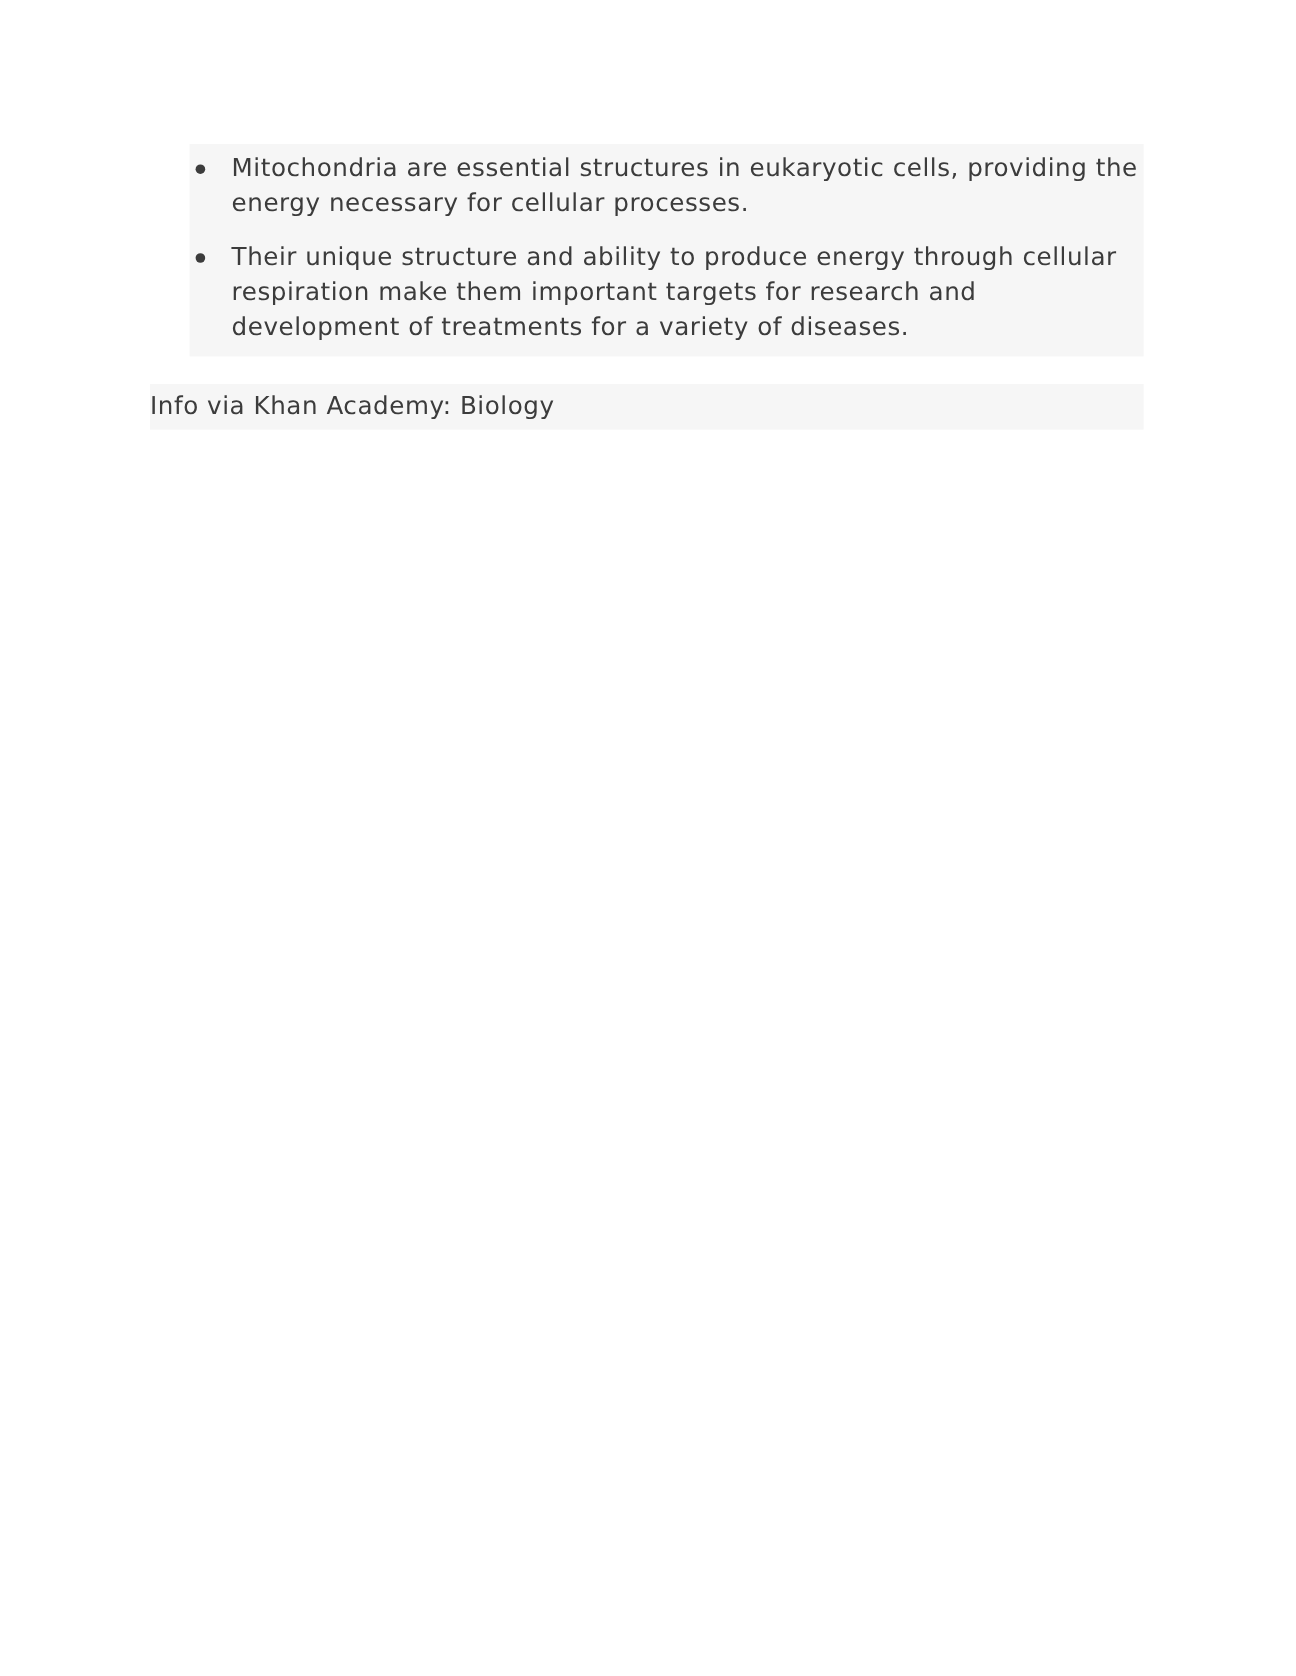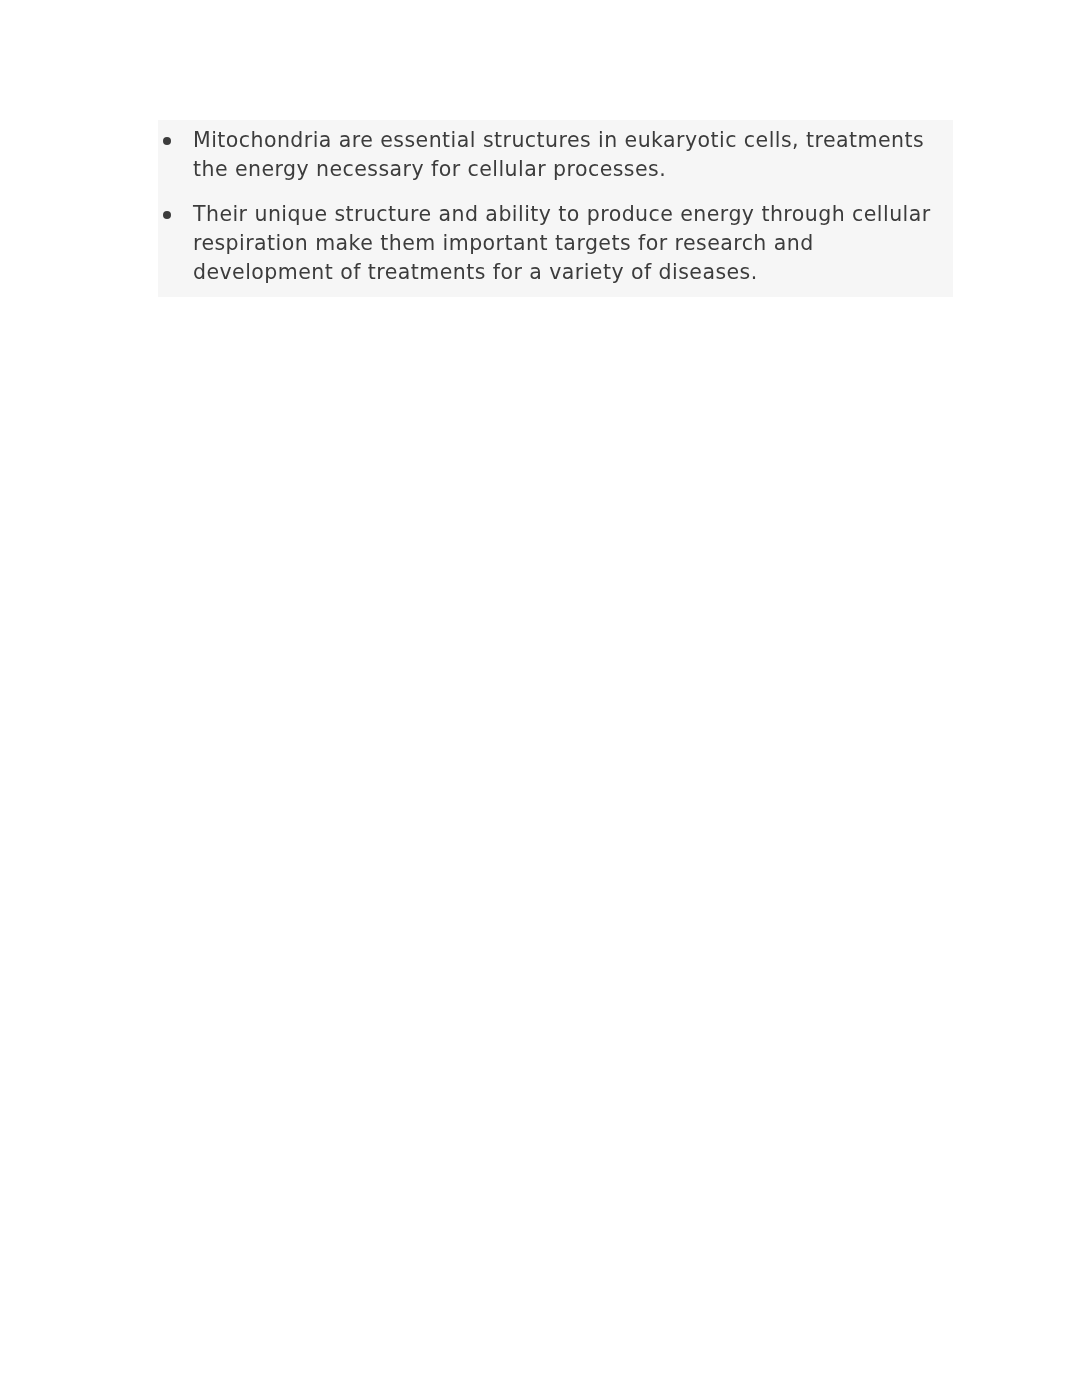--- a/index.html
+++ b/index.html
@@ -89,23 +89,24 @@
 </style>
 </head>
 <body>
 
 <div class="page">
 
   <div class="bullet-block">
     <ul class="bullets">
       <li class="bullet-item">
         <span class="dot"></span>
-        <span class="bullet-text">Mitochondria are essential structures in eukaryotic cells, treatments the energy necessary for cellular processes.</span>
+        <span class="bullet-text">Mitochondria are essential structures in eukaryotic cells, providing the energy necessary for cellular processes.</span>
       </li>
       <li class="bullet-item">
         <span class="dot"></span>
         <span class="bullet-text">Their unique structure and ability to produce energy through cellular respiration make them important targets for research and development of treatments for a variety of diseases.</span>
       </li>
     </ul>
   </div>
 
+  <div class="source-line">Info via Khan Academy: Biology</div>
 
 </div>
 
 </body></html>

